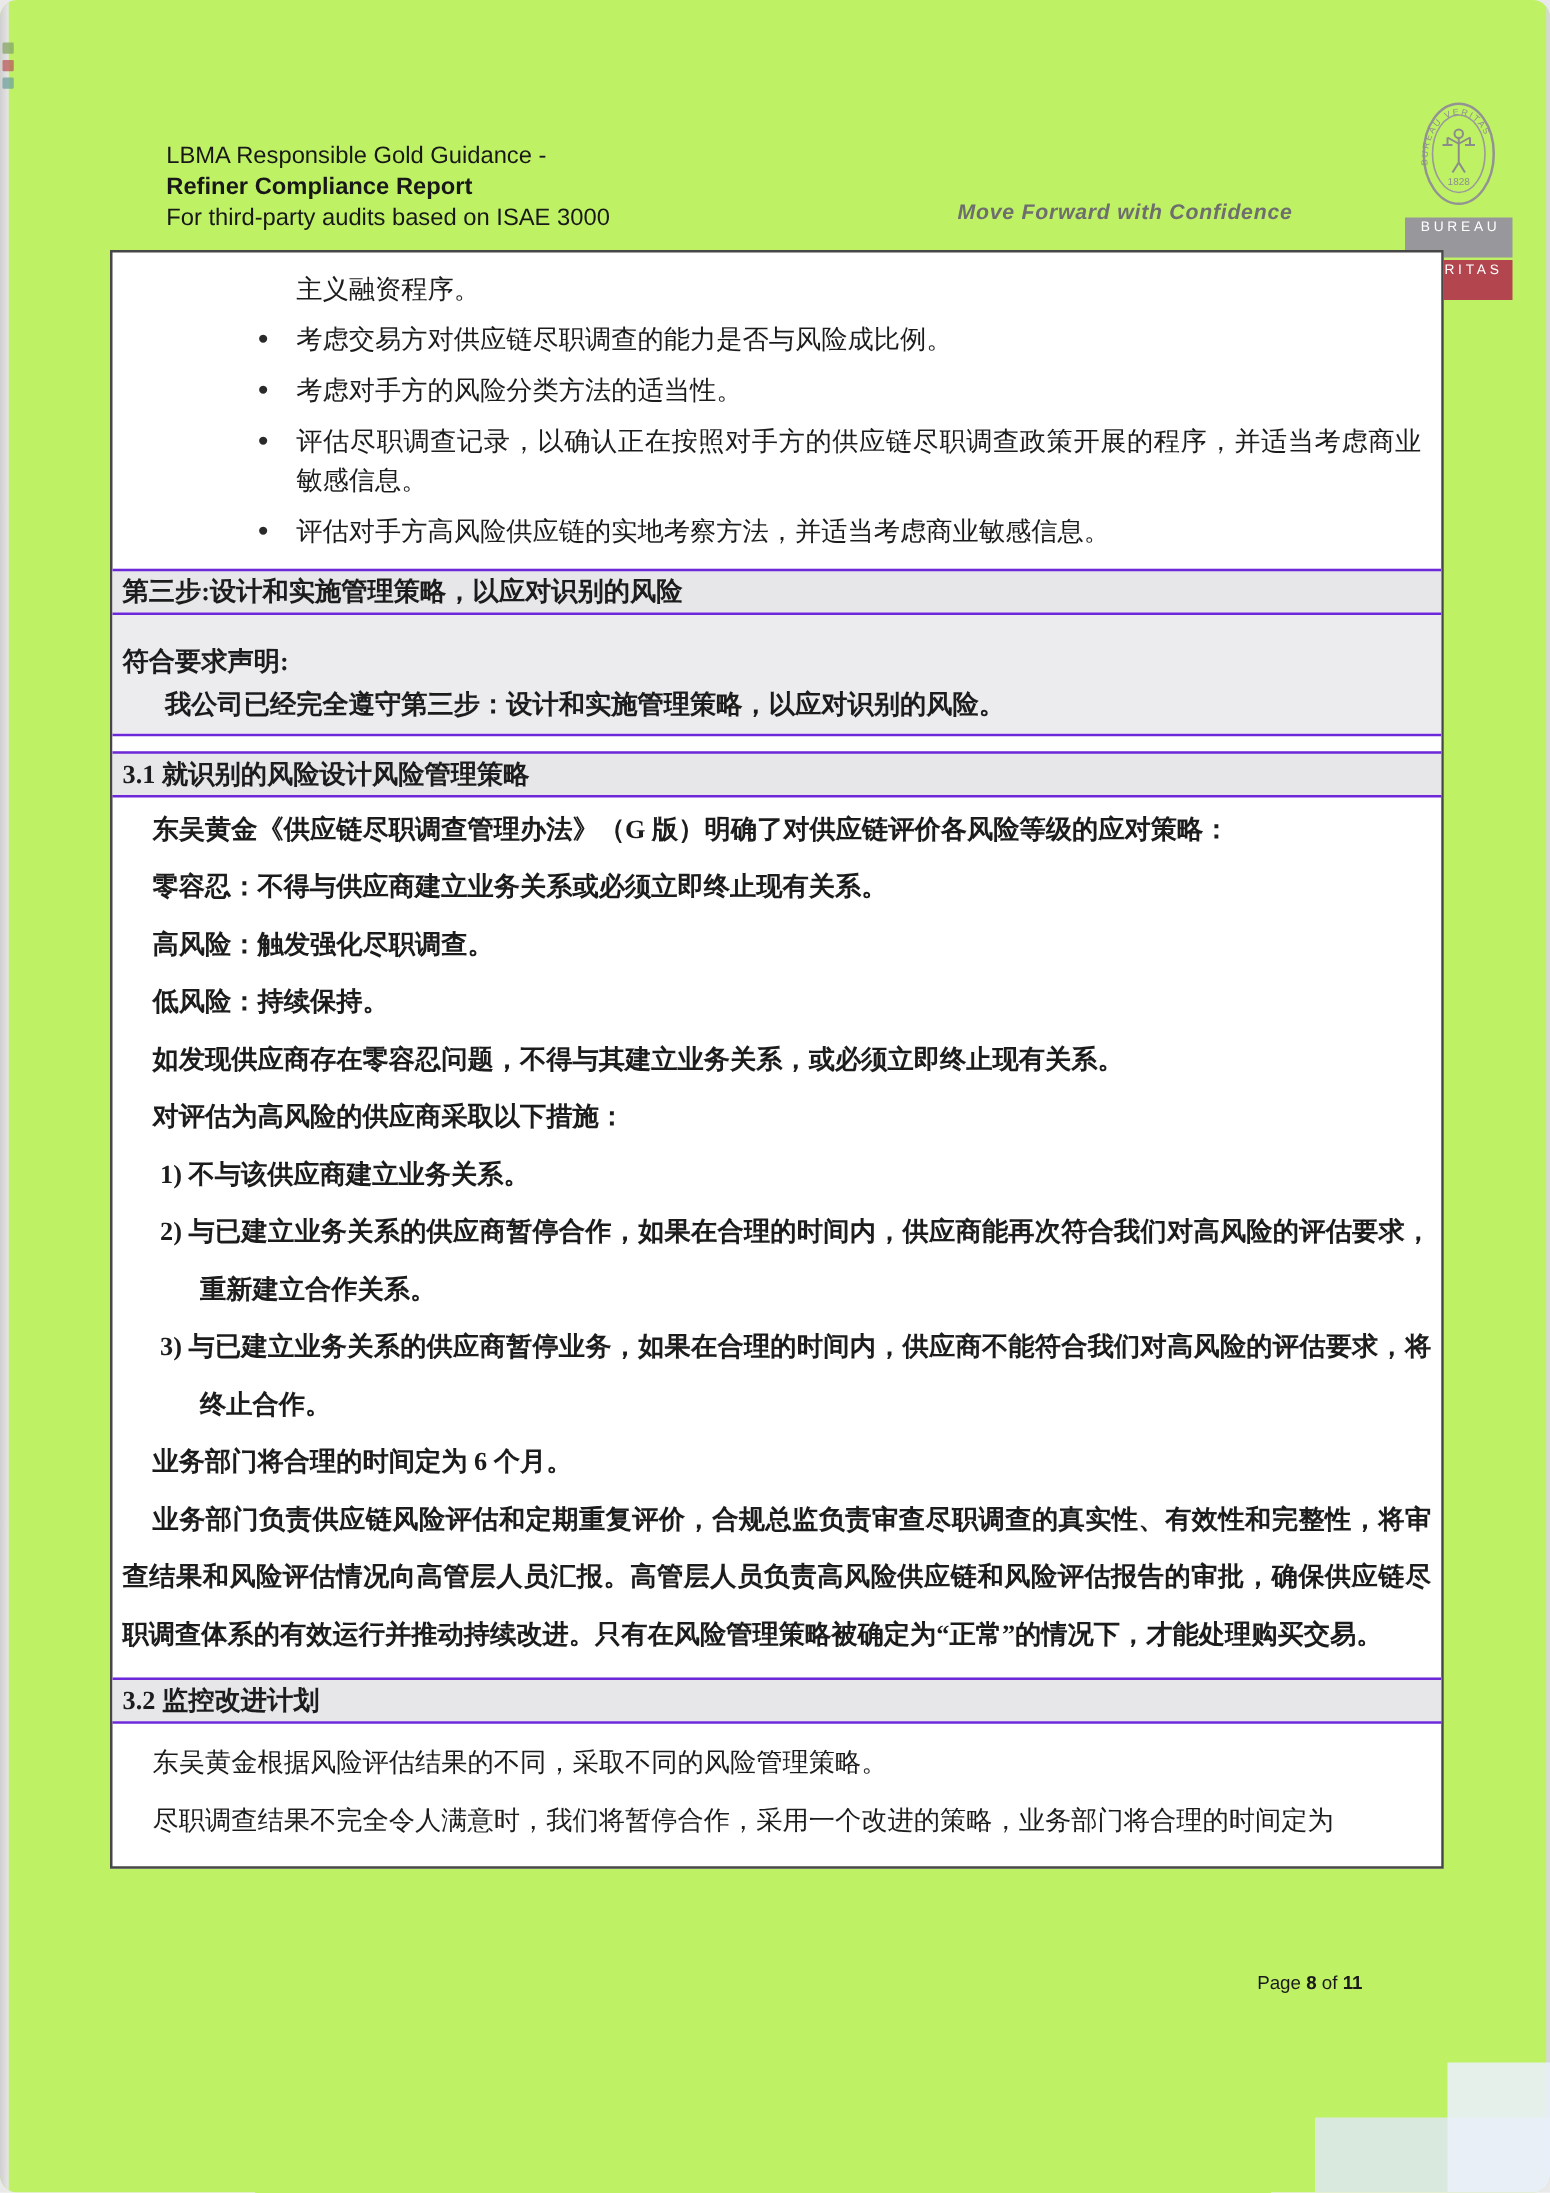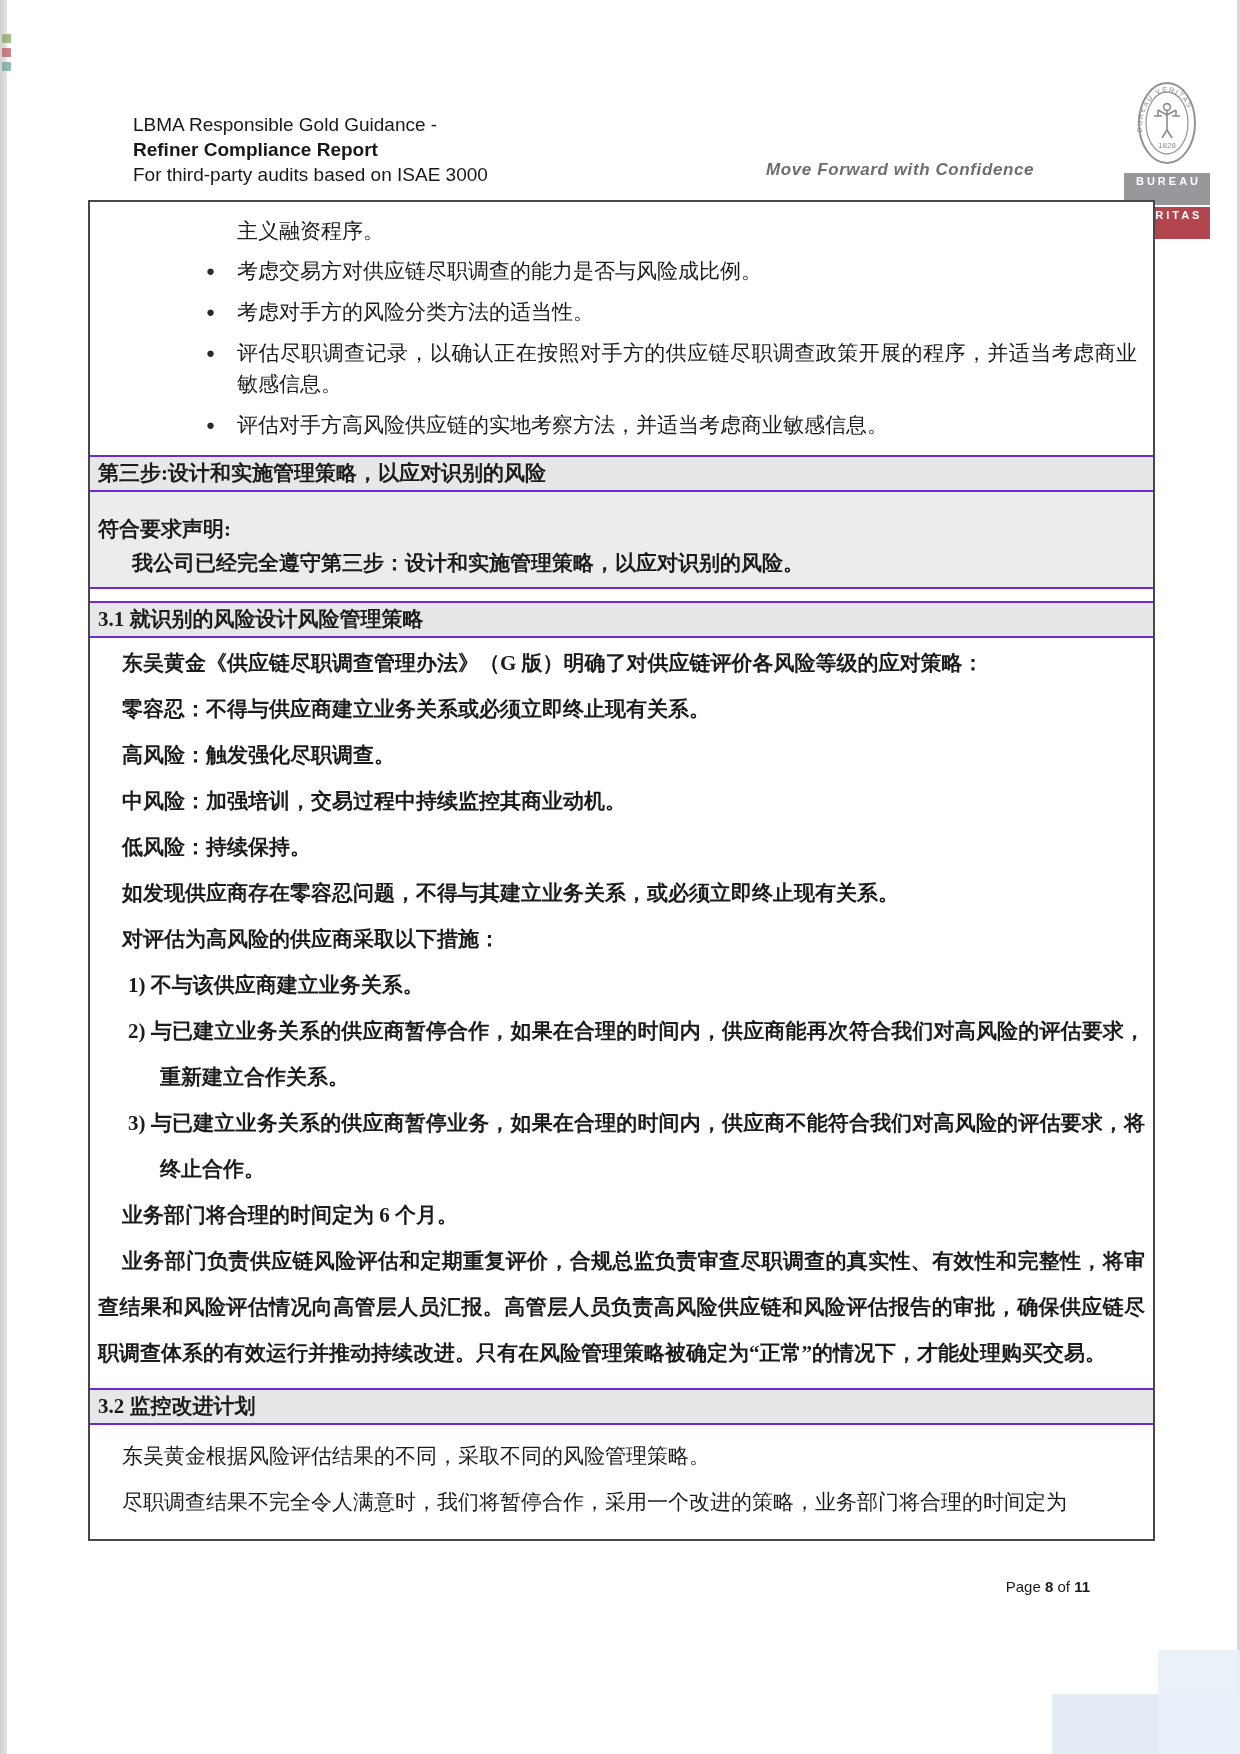--- a/index.html
+++ b/index.html
@@ -1,19 +1,19 @@
 <!DOCTYPE html>
 <html><head>
 <meta charset="utf-8">
 <style>
   html,body{margin:0;padding:0;background:#e9e9e9;}
   .page{
-    position:relative; width:1240px; height:1754px; background:#ffffff;
+    position:relative; width:1240px; height:1754px; background:#bef264;
     font-family:"Liberation Serif","DejaVu Serif",serif; color:#1c1c1c;
-    overflow:hidden; margin:0 auto;
+    overflow:hidden; margin:0 auto;border-radius:14px;
   }
   
   .scan-strip{position:absolute;left:0;top:0;width:7px;height:100%;
     background:linear-gradient(90deg,#cfcfcf,#e6e6e6);}
   .tick{position:absolute;left:2px;width:9px;height:9px;border-radius:1px;opacity:.75;}
   .tick-green{top:34px;background:#86a465;}
   .tick-red{top:48px;background:#bb5a5c;}
   .tick-teal{top:62px;background:#6fa09e;}
   .scan-edge-right{position:absolute;right:0;top:0;width:3px;height:100%;background:#d7d7d7;}
   .blue-smudge-a{position:absolute;left:1052px;top:1694px;width:188px;height:60px;background:#dfe7f3;opacity:.85;}
@@ -21,21 +21,21 @@
   
   .hdr{position:absolute;left:133px;top:112px;width:520px;
     font-family:"Liberation Sans",sans-serif;font-size:19px;line-height:25px;color:#181818;}
   .hdr .bold{font-weight:bold;}
   .tagline{position:absolute;left:766px;top:160px;
     font-family:"Liberation Sans",sans-serif;font-style:italic;font-weight:bold;
     font-size:17px;letter-spacing:.6px;color:#6e6e6e;}
   .logo{position:absolute;left:1122px;top:80px;width:90px;text-align:center;}
   .logo .bars{margin-top:3px;}
   .logo .bar{display:block;width:86px;margin:0 auto 2px;height:32px;line-height:16px;
-    font-family:"Liberation Sans",sans-serif;font-size:11px;font-weight:bold;
+    font-family:"Liberation Sans",sans-serif;font-size:11px;font-weight:normal;
     letter-spacing:3px;color:#fff;text-indent:3px;}
   .bar-bureau{background:#97979c;}
   .bar-veritas{background:#b2454e;}
   
   .doc-table{position:absolute;left:88px;top:200px;width:1067px;
     border:2px solid #474747;background:#fff;box-sizing:border-box;}
   .row{border-top:2px solid #6d28d9;}
   .row:first-child{border-top:none;}
   .band{background:#e7e7ea;font-weight:bold;font-size:21px;line-height:23px;padding:5px 8px;}
   .cell-a{min-height:216px;font-size:21px;padding:14px 10px 4px 0;box-sizing:border-box;}
@@ -138,21 +138,20 @@
     </div>
 
     <div class="row spacer"></div>
 
     <div class="row band">3.1 就识别的风险设计风险管理策略</div>
 
     <div class="row cell-c">
       <p>东吴黄金《供应链尽职调查管理办法》（G 版）明确了对供应链评价各风险等级的应对策略：</p>
       <p>零容忍：不得与供应商建立业务关系或必须立即终止现有关系。</p>
       <p>高风险：触发强化尽职调查。</p>
-      <p>中风险：加强培训，交易过程中持续监控其商业动机。</p>
       <p>低风险：持续保持。</p>
       <p>如发现供应商存在零容忍问题，不得与其建立业务关系，或必须立即终止现有关系。</p>
       <p>对评估为高风险的供应商采取以下措施：</p>
       <div class="num-item">1) 不与该供应商建立业务关系。</div>
       <div class="num-item">2) 与已建立业务关系的供应商暂停合作，如果在合理的时间内，供应商能再次符合我们对高风险的评估要求，重新建立合作关系。</div>
       <div class="num-item">3) 与已建立业务关系的供应商暂停业务，如果在合理的时间内，供应商不能符合我们对高风险的评估要求，将终止合作。</div>
       <p>业务部门将合理的时间定为 6 个月。</p>
       <p>业务部门负责供应链风险评估和定期重复评价，合规总监负责审查尽职调查的真实性、有效性和完整性，将审查结果和风险评估情况向高管层人员汇报。高管层人员负责高风险供应链和风险评估报告的审批，确保供应链尽职调查体系的有效运行并推动持续改进。只有在风险管理策略被确定为“正常”的情况下，才能处理购买交易。</p>
     </div>
 

